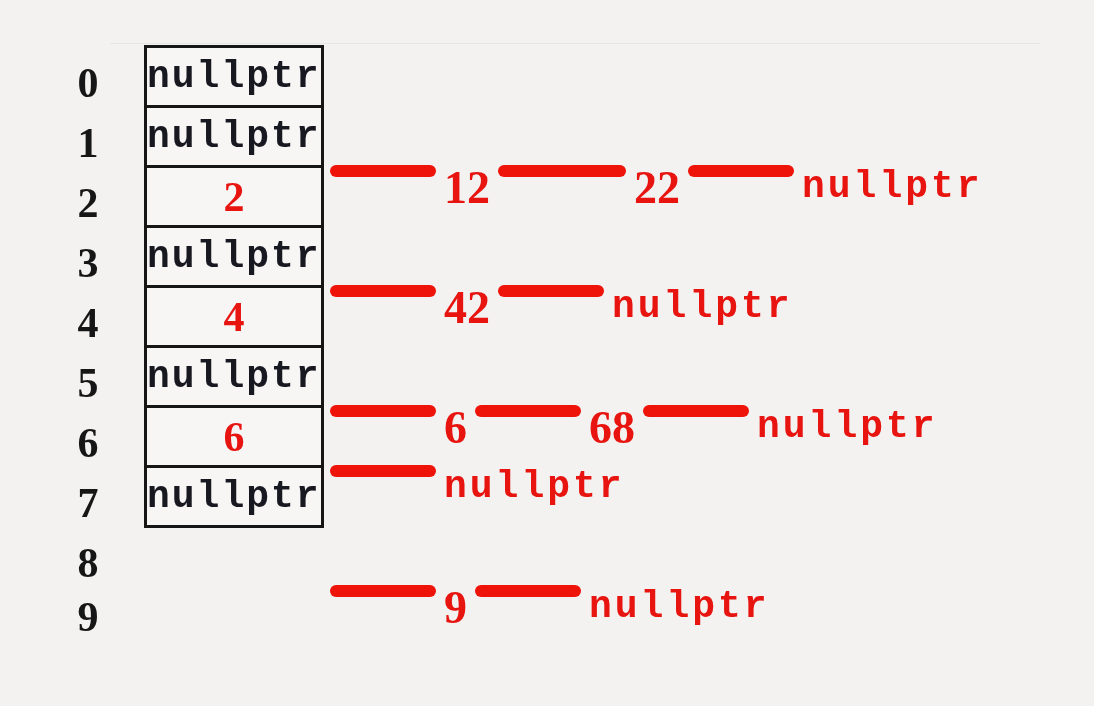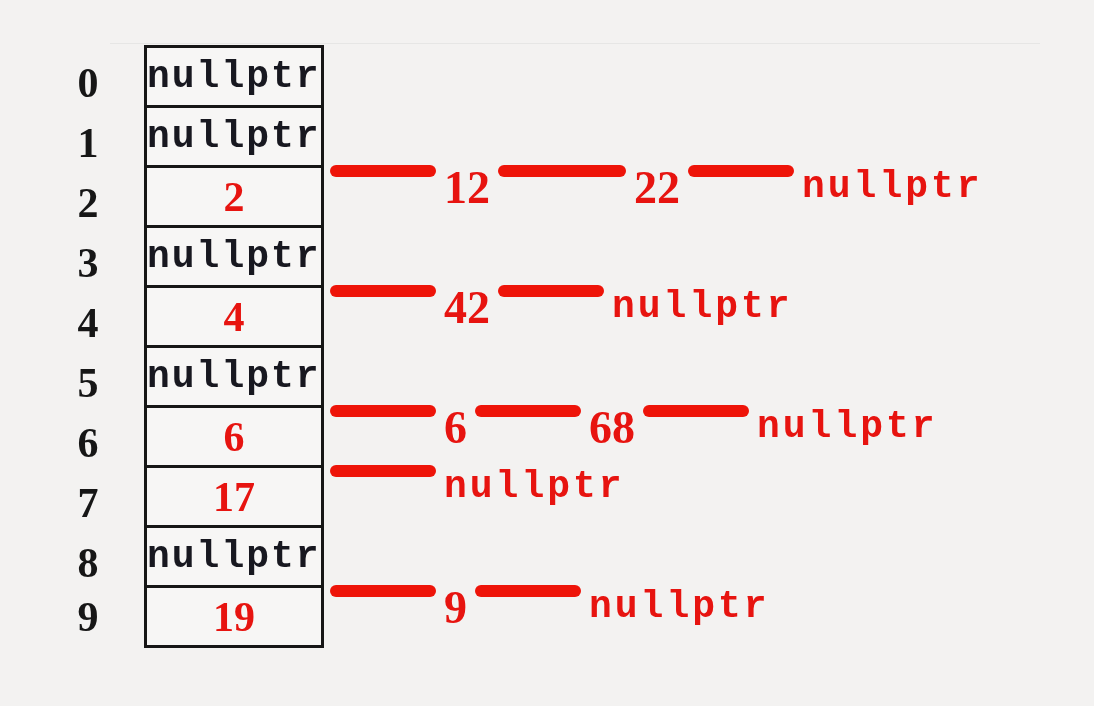--- a/index.html
+++ b/index.html
@@ -102,28 +102,22 @@
       </div>
     <div class="cell val-cell">
         <span class="val-text">4</span>
       </div>
     <div class="cell null-cell">
         <span class="null-text">nullptr</span>
       </div>
     <div class="cell val-cell">
         <span class="val-text">6</span>
       </div>
-    <div class="cell val-cell">
-        <span class="val-text">17</span>
-      </div>
     <div class="cell null-cell">
         <span class="null-text">nullptr</span>
-      </div>
-    <div class="cell val-cell">
-        <span class="val-text">19</span>
       </div>
   </div>
 
   <div class="chain" style="top:165px">
     <div class="dash"></div>
     <span class="node-num">12</span>
     <div class="dash w128"></div>
     <span class="node-num">22</span>
     <div class="dash"></div>
     <span class="tail-null">nullptr</span>

